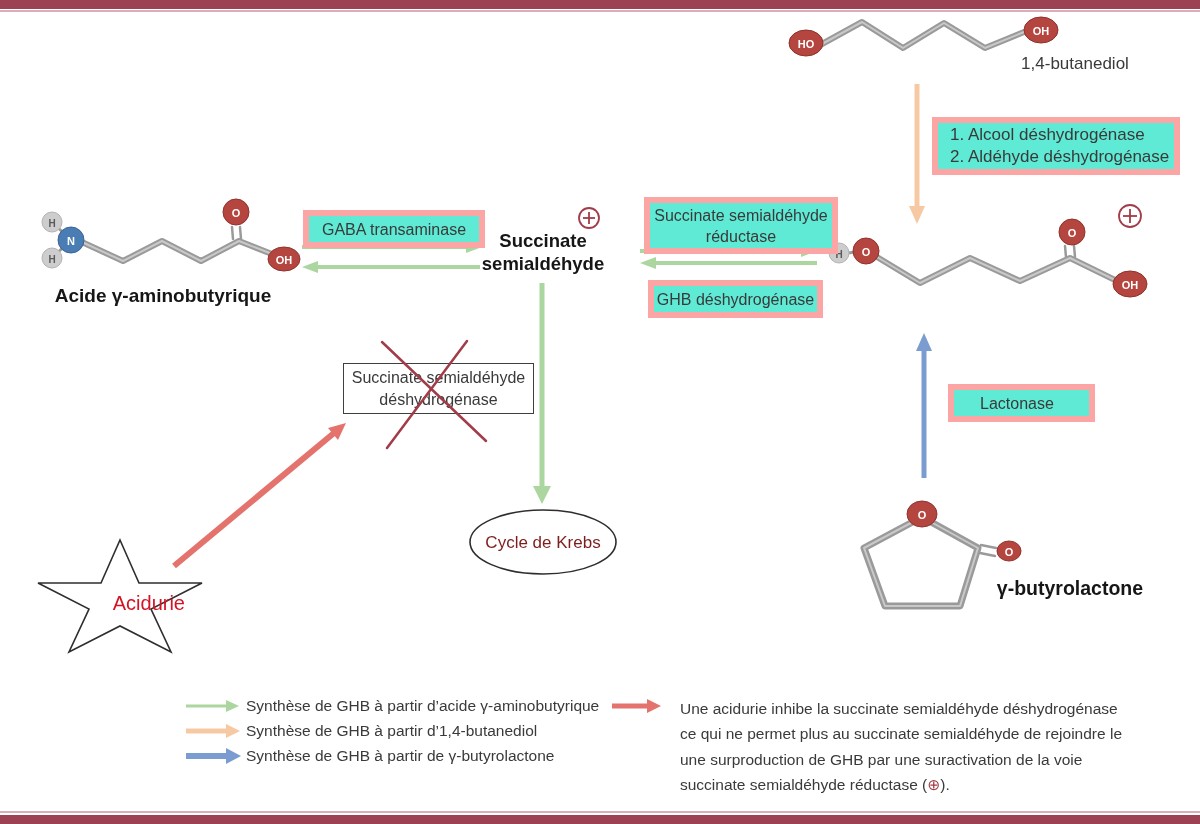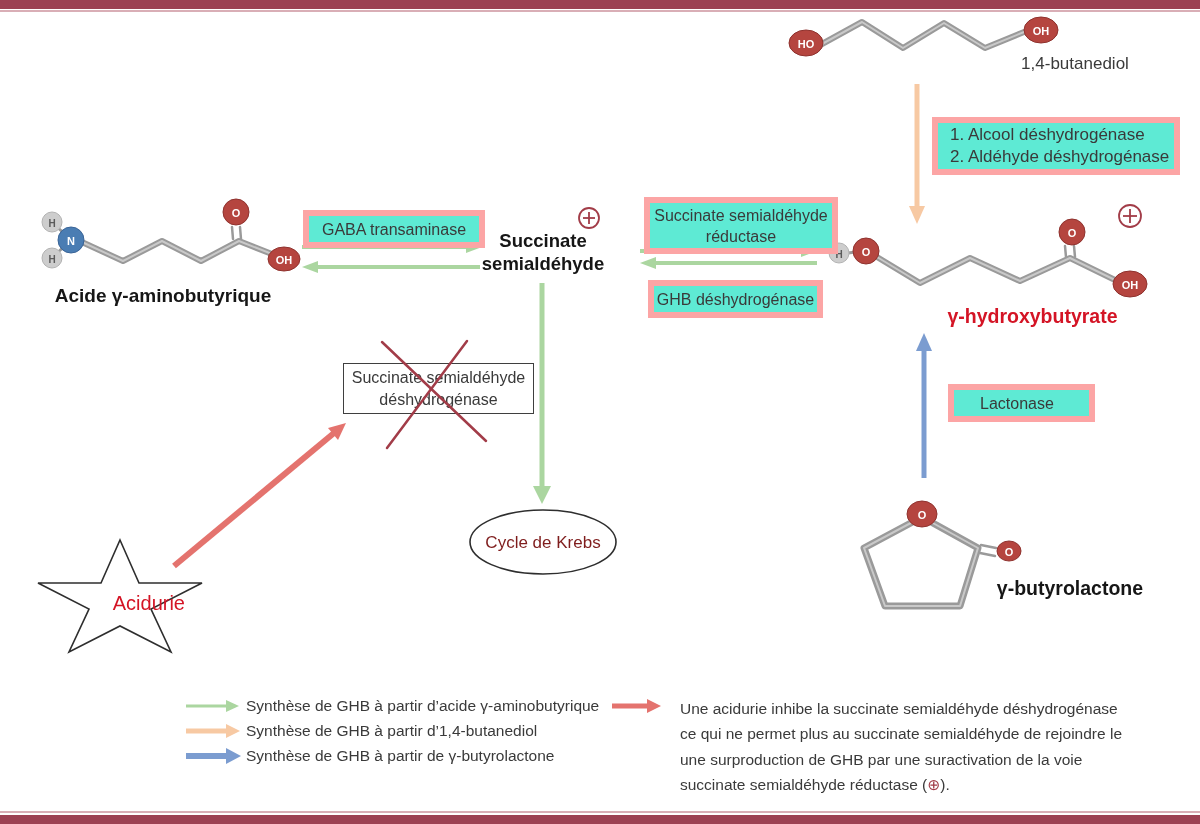--- a/index.html
+++ b/index.html
@@ -213,21 +213,20 @@
 
     <div class="box" style="left:644px;top:197px;width:182px;height:45px;">
       <div>Succinate semialdéhyde</div>
       <div>réductase</div>
     </div>
 
     <div class="box" style="left:648px;top:280px;width:163px;height:26px;">
       <div>GHB déshydrogénase</div>
     </div>
 
-    <div class="lbl bold-name red-text" style="left:925px;top:305px;width:215px;font-size:19.5px;">γ-hydroxybutyrate</div>
 
     <div class="box box-dark" style="left:343px;top:363px;width:189px;height:49px;line-height:22px;">
       <div>Succinate semialdéhyde</div>
       <div>déshydrogénase</div>
     </div>
 
     <div class="box" style="left:948px;top:384px;width:109px;height:26px;align-items:flex-start;padding-left:26px;text-align:left;">
       <div>Lactonase</div>
     </div>
 

